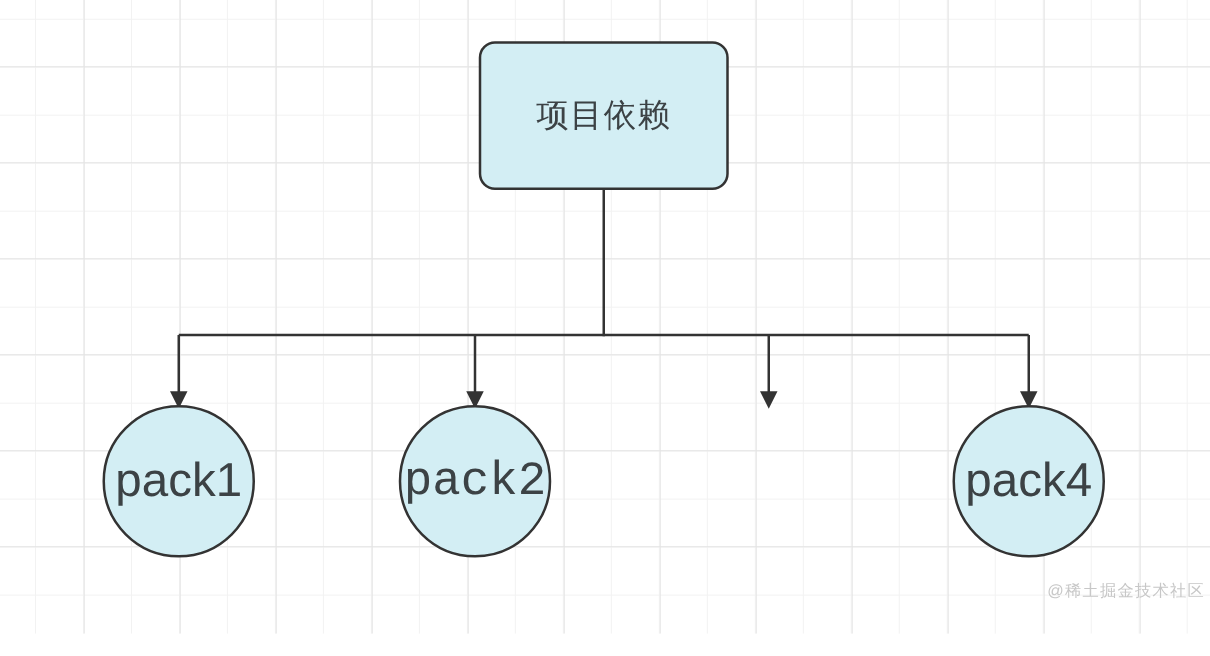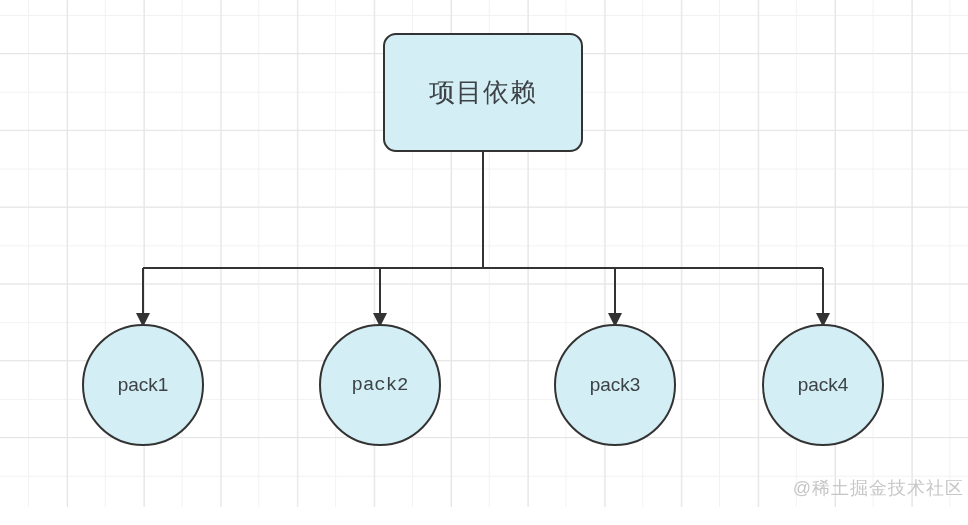--- a/index.html
+++ b/index.html
@@ -46,31 +46,31 @@
     height: 119px;
     border-radius: 13px;
     font-size: 26px;
     letter-spacing: 1px;
   }
   .node-circle {
     top: 324px;
     width: 122px;
     height: 122px;
     border-radius: 50%;
-    font-size: 19px;
+    font-size: 38px;
   }
   .node-circle.c1 { left: 82px;  }
   .node-circle.c2 { left: 319px; font-family: Liberation Mono, monospace; }
   .node-circle.c3 { left: 554px; }
   .node-circle.c4 { left: 762px; text-align: right; }
   .watermark {
     position: absolute;
     right: 4px;
-    bottom: 7px;
-    font-size: 18px;
+    bottom: 25px;
+    font-size: 13px;
     color: #c7c7c7;
     letter-spacing: 1px;
     white-space: nowrap;
   }
 </style>
 </head>
 <body>
 
 <div class="canvas">
 
@@ -94,22 +94,19 @@
   <div class="node node-rect">
     <span>项目依赖</span>
   </div>
 
   <div class="node node-circle c1">
     <span>pack1</span>
   </div>
   <div class="node node-circle c2">
     <span>pack2</span>
   </div>
-  <div class="node node-circle c3">
-    <span>pack3</span>
-  </div>
   <div class="node node-circle c4">
     <span>pack4</span>
   </div>
 
   <div class="watermark">@稀土掘金技术社区</div>
 
 </div>
 
 </body></html>

